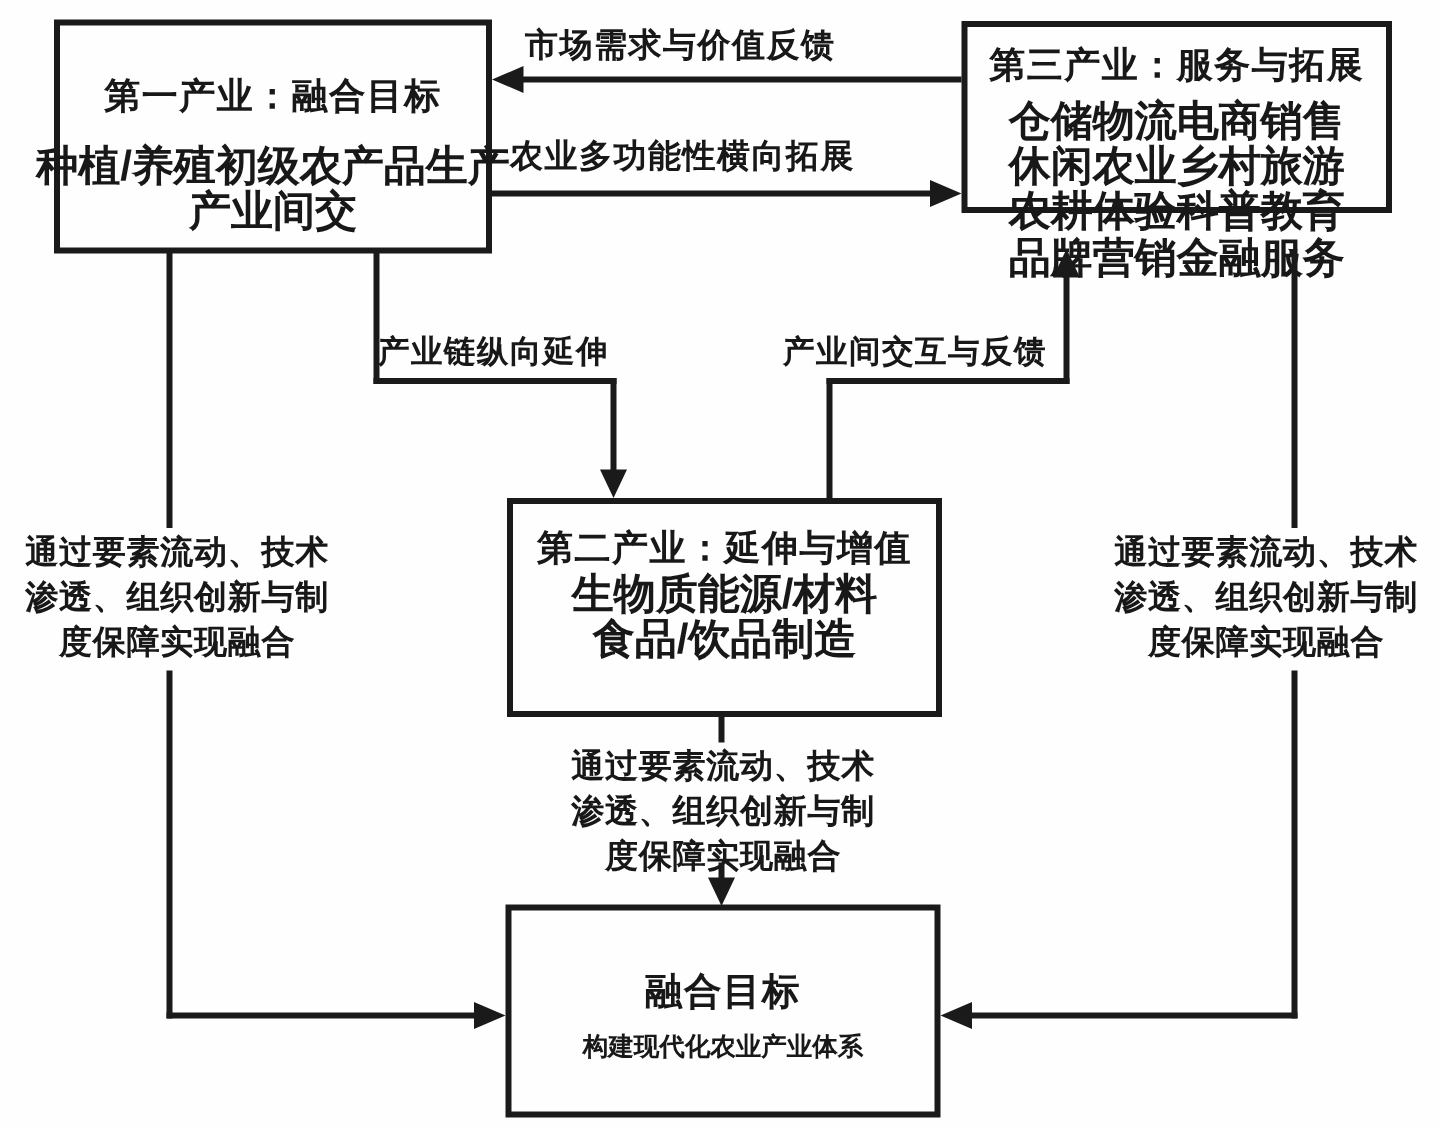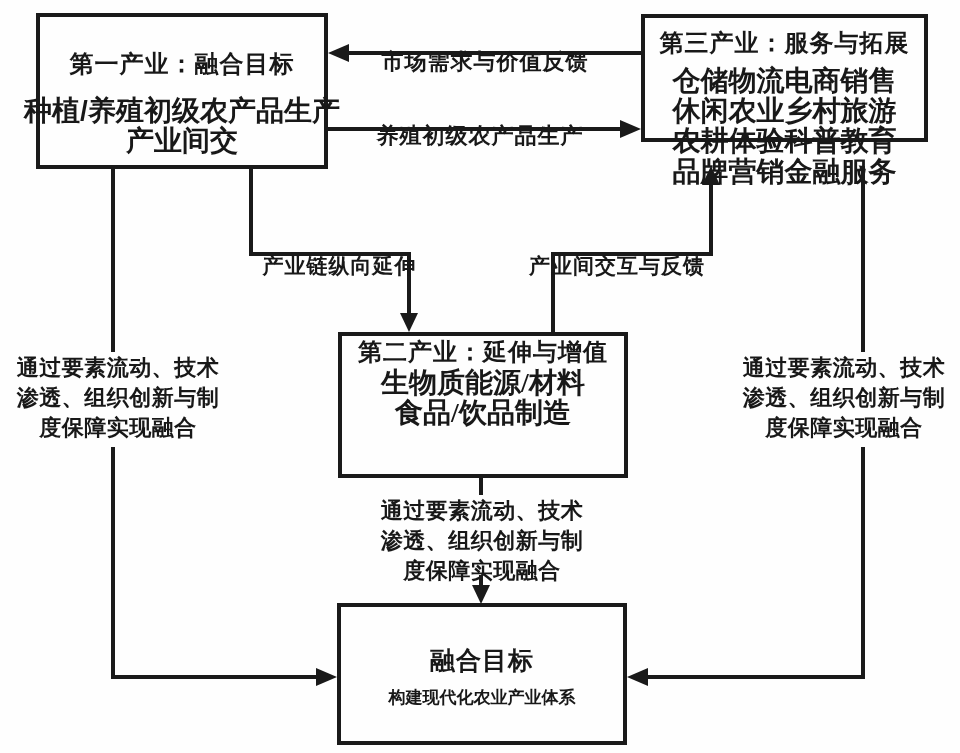--- a/index.html
+++ b/index.html
@@ -19,21 +19,21 @@
   .hline, .vline { position:absolute; background:#1a1a1a; }
   .hline { height:4px; }
   .vline { width:4px; }
   .ah { position:absolute; width:0; height:0; }
   .ah-left  { border-top:9px solid transparent; border-bottom:9px solid transparent; border-right:21px solid #1a1a1a; }
   .ah-right { border-top:9px solid transparent; border-bottom:9px solid transparent; border-left:21px solid #1a1a1a; }
   .ah-down  { border-left:9px solid transparent; border-right:9px solid transparent; border-top:19px solid #1a1a1a; }
   .ah-up    { border-left:9px solid transparent; border-right:9px solid transparent; border-bottom:19px solid #1a1a1a; }
   .edge-label {
     position:absolute; font-weight:bold; font-size:22px;
-    text-align:center; letter-spacing:1px; white-space:nowrap;margin-top:32px;
+    text-align:left; letter-spacing:1px; white-space:nowrap;
   }
   .note {
     position:absolute; font-weight:bold; font-size:22px;
     text-align:center; line-height:1.37; letter-spacing:0.5px;
   }
   .note div { white-space:nowrap; }
 </style>
 </head>
 <body>
 
@@ -46,36 +46,36 @@
   </div>
 
   <div class="box" style="left:641px; top:14px; width:287px; height:128px; padding-top:9px;">
     <div class="box-title">第三产业：服务与拓展</div>
     <div class="box-line" style="margin-top:7px;">仓储物流电商销售</div>
     <div class="box-line">休闲农业乡村旅游</div>
     <div class="box-line">农耕体验科普教育</div>
     <div class="box-line">品牌营销金融服务</div>
   </div>
 
-  <div class="box" style="left:338px; top:332px; width:290px; height:146px; font-family:Liberation Serif, serif;">
+  <div class="box" style="left:338px; top:332px; width:290px; height:146px; padding-top:13px;">
     <div class="box-title">第二产业：延伸与增值</div>
     <div class="box-line">生物质能源/材料</div>
     <div class="box-line">食品/饮品制造</div>
   </div>
 
   <div class="box" style="left:337px; top:603px; width:290px; height:142px; padding-top:37px;">
     <div class="box-title" style="font-size:25px;">融合目标</div>
     <div class="box-line" style="margin-top:12px; font-size:17px;">构建现代化农业产业体系</div>
   </div>
 
   <div class="edge-label" style="left:350px; top:15px; width:270px;">市场需求与价值反馈</div>
   <div class="hline" style="left:344px; top:51px; width:297px;"></div>
   <div class="ah ah-left" style="left:328px; top:44px;"></div>
 
-  <div class="edge-label" style="left:340px; top:89px; width:280px;">养殖初级农产品生产</div>
+  <div class="edge-label" style="left:340px; top:89px; width:280px;">农业多功能性横向拓展</div>
   <div class="hline" style="left:328px; top:127px; width:294px;"></div>
   <div class="ah ah-right" style="left:620px; top:120px;"></div>
 
   <div class="vline" style="left:249px; top:168px; height:88px;"></div>
   <div class="hline" style="left:249px; top:252px; width:162px;"></div>
   <div class="vline" style="left:407px; top:252px; height:62px;"></div>
   <div class="ah ah-down" style="left:400px; top:313px;"></div>
   <div class="edge-label" style="left:252px; top:220px; width:175px; font-size:21px;">产业链纵向延伸</div>
 
   <div class="vline" style="left:551px; top:252px; height:80px;"></div>

